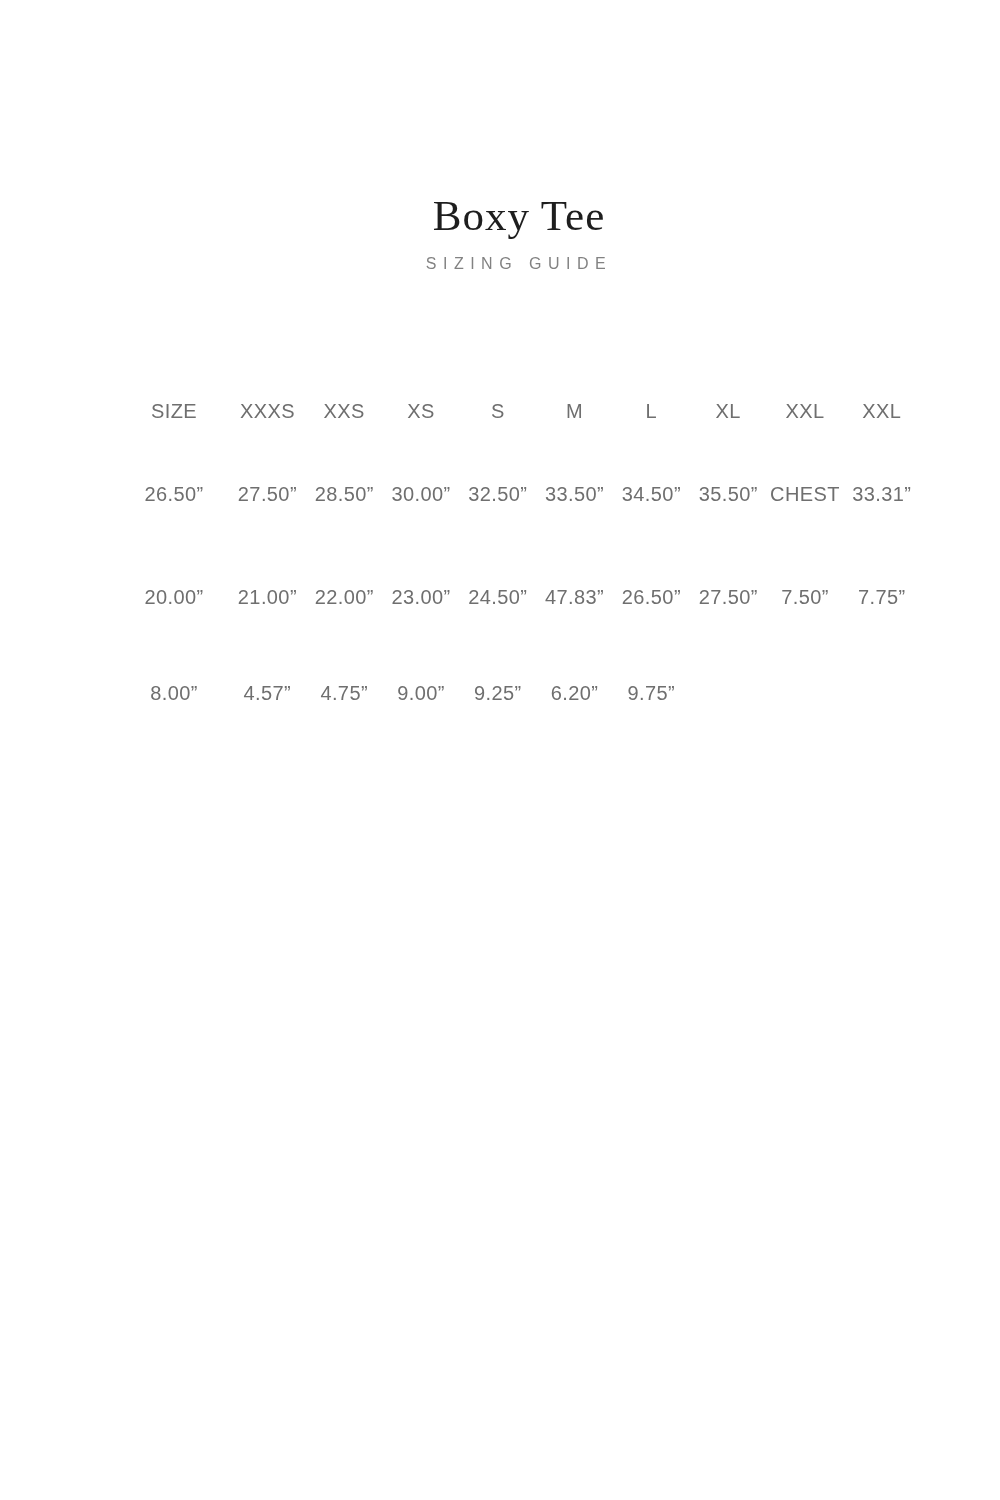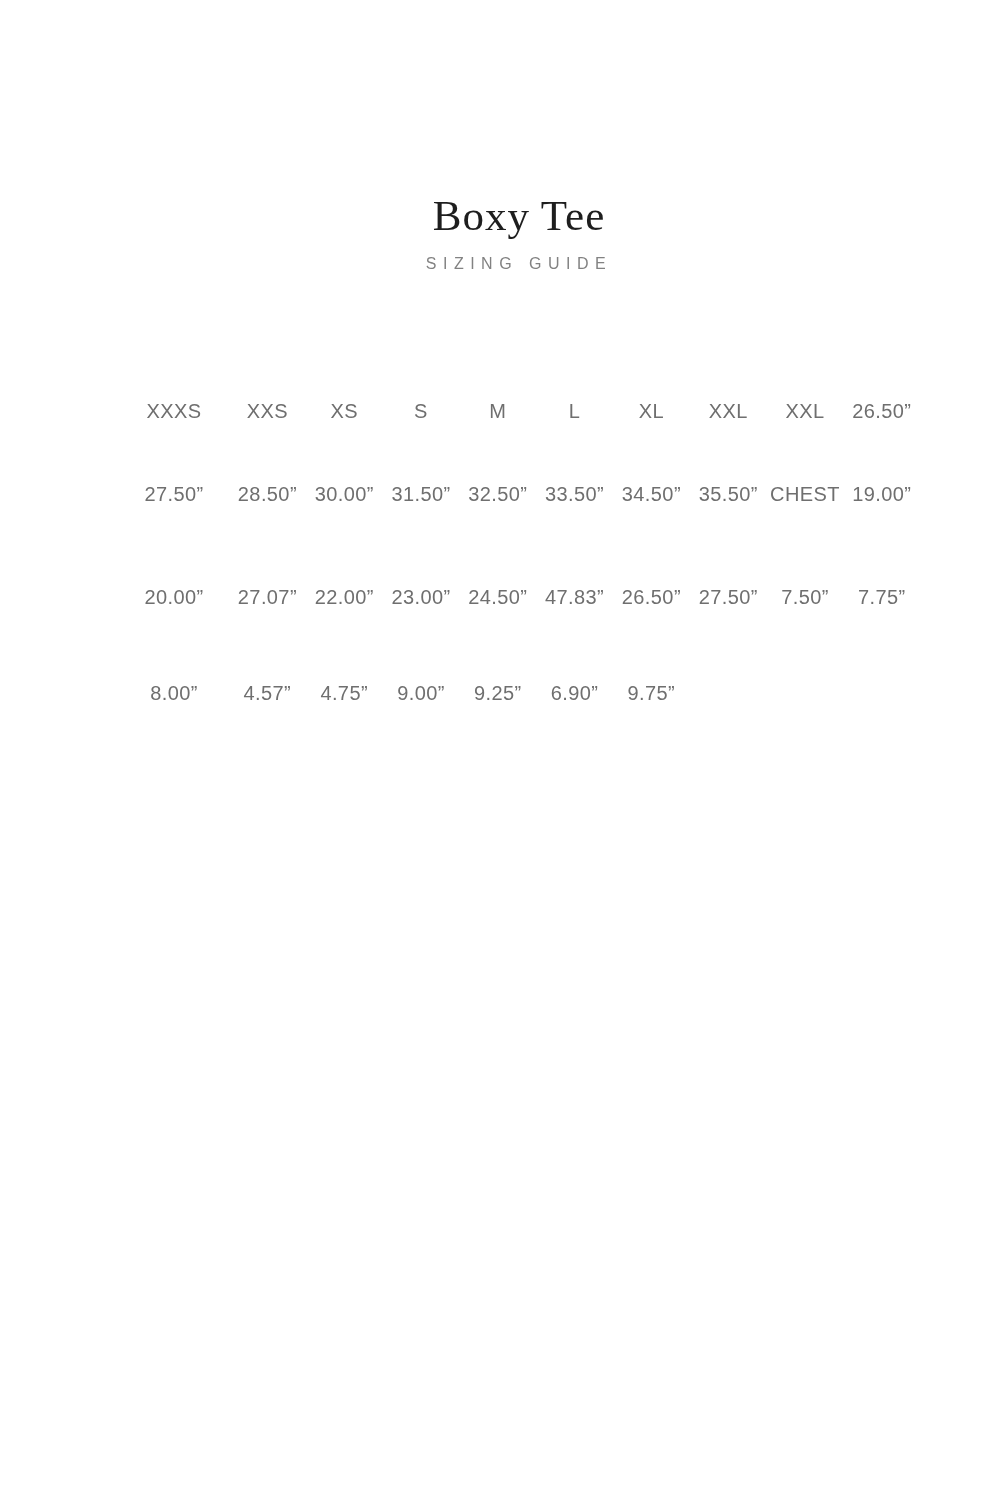--- a/index.html
+++ b/index.html
@@ -52,55 +52,55 @@
 </head>
 <body>
 
 <div class="page">
 
   <h1 class="title">Boxy Tee</h1>
   <div class="subtitle">SIZING GUIDE</div>
 
   <div class="sizing-table">
 
+    <div class="cell">SIZE</div>
     <div class="cell">XXXS</div>
     <div class="cell">XXS</div>
     <div class="cell">XS</div>
     <div class="cell">S</div>
     <div class="cell">M</div>
     <div class="cell">L</div>
     <div class="cell">XL</div>
     <div class="cell">XXL</div>
     <div class="cell">XXL</div>
 
     <div class="cell">26.50”</div>
     <div class="cell">27.50”</div>
     <div class="cell">28.50”</div>
     <div class="cell">30.00”</div>
-    <div class="cell">31.50”</div>
     <div class="cell">32.50”</div>
     <div class="cell">33.50”</div>
     <div class="cell">34.50”</div>
     <div class="cell">35.50”</div>
 
     <div class="cell">CHEST</div>
-    <div class="cell">19.00”</div>
+    <div class="cell">33.31”</div>
     <div class="cell">20.00”</div>
-    <div class="cell">27.07”</div>
+    <div class="cell">21.00”</div>
     <div class="cell">22.00”</div>
     <div class="cell">23.00”</div>
     <div class="cell">24.50”</div>
     <div class="cell">47.83”</div>
     <div class="cell">26.50”</div>
     <div class="cell">27.50”</div>
 
     <div class="cell">7.50”</div>
     <div class="cell">7.75”</div>
     <div class="cell">8.00”</div>
     <div class="cell">4.57”</div>
     <div class="cell">4.75”</div>
     <div class="cell">9.00”</div>
     <div class="cell">9.25”</div>
-    <div class="cell">6.90”</div>
+    <div class="cell">6.20”</div>
     <div class="cell">9.75”</div>
 
   </div>
 </div>
 
 </body></html>

